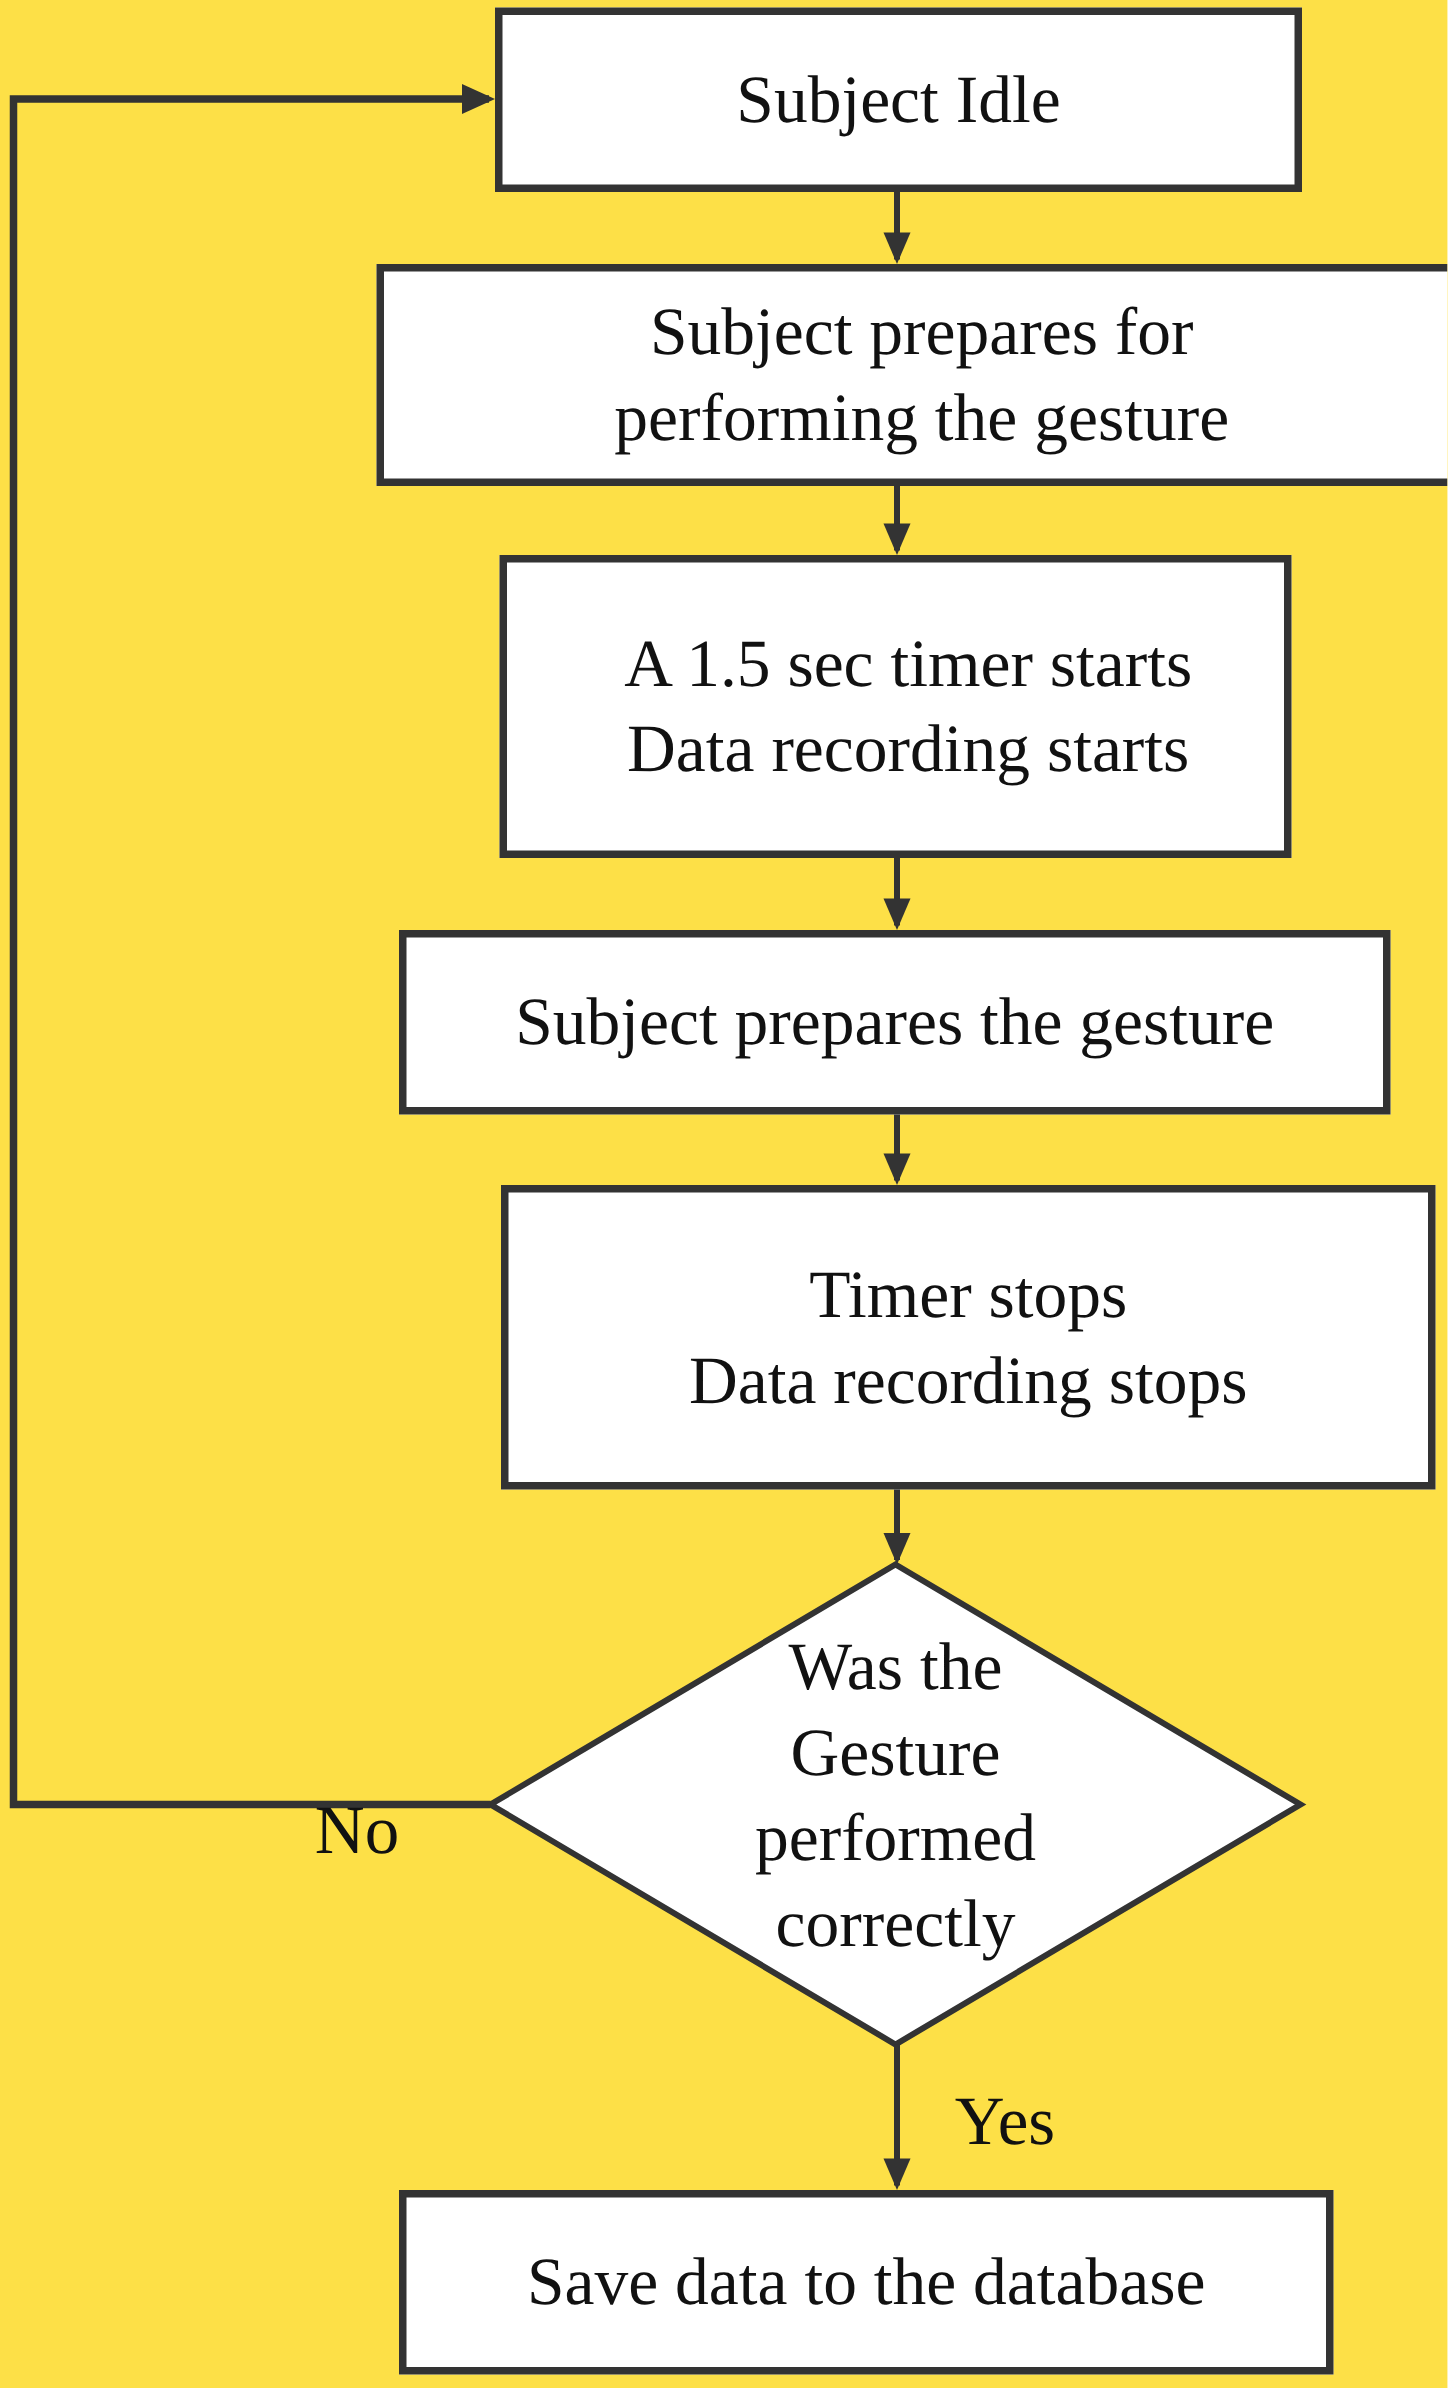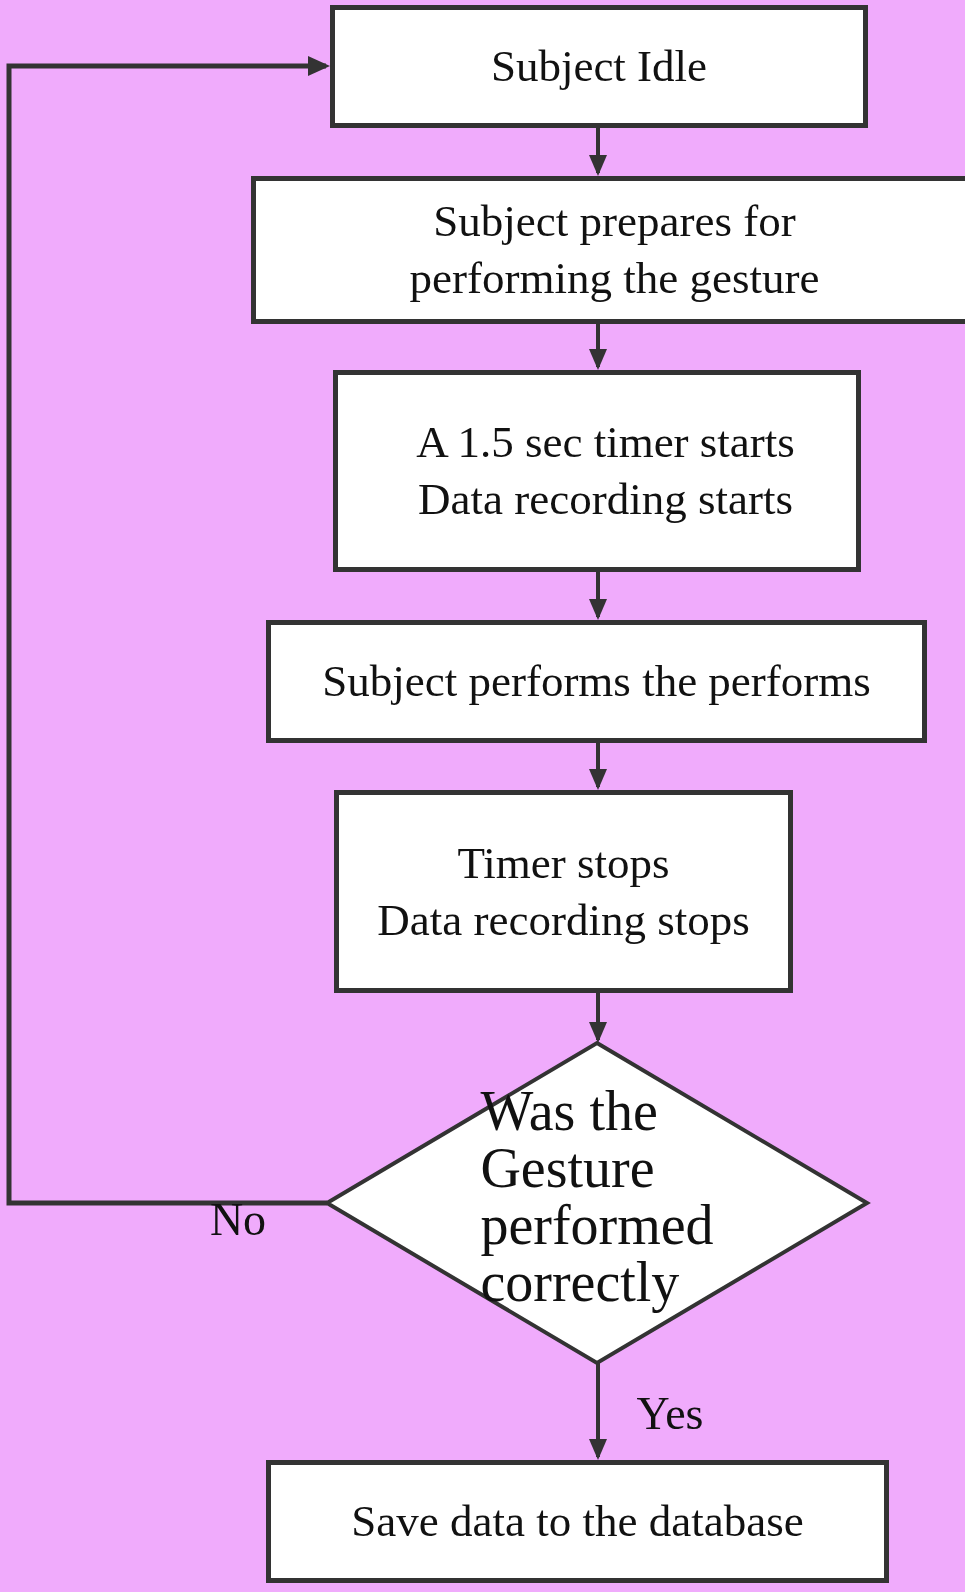--- a/index.html
+++ b/index.html
@@ -1,20 +1,20 @@
 <!DOCTYPE html>
 <html><head>
 <meta charset="utf-8">
 <style>
   html, body { margin: 0; padding: 0; background: #ffffff; }
   .stage {
     position: relative;
     width: 965px;
     height: 1592px;
-    background: #f0abfc;
+    background: #fde047;
     overflow: hidden;
     font-family: "Liberation Serif", "DejaVu Serif", serif;
     color: #111111;
   }
   svg.wires {
     position: absolute;
     left: 0; top: 0;
     width: 965px; height: 1592px;
   }
   .node {
@@ -28,38 +28,39 @@
     text-align: center;
     font-size: 45px;
     line-height: 57px;
     white-space: pre-line;
   }
   .diamond-label {
     position: absolute;
     display: flex;
     align-items: center;
     justify-content: center;
-    font-size: 56px;
+    text-align: center;
+    font-size: 45px;
     line-height: 57px;
     white-space: pre-line;
   }
   .branch-label {
     position: absolute;
     display: flex;
     align-items: center;
     justify-content: center;
     font-size: 46px;
     line-height: 48px;
   }
   
   #node-subject-idle { left: 330px; top: 5px;    width: 538px; height: 123px; }
   #node-prepare      { left: 223px; top: 176px;  width: 727px; height: 148px; margin-left: 28px; }
   #node-timer-start  { left: 333px; top: 370px;  width: 528px; height: 202px; padding-left: 17px; }
   #node-perform      { left: 266px; top: 620px;  width: 661px; height: 123px; }
-  #node-timer-stop   { left: 334px; top: 790px;  width: 459px; height: 203px; }
+  #node-timer-stop   { left: 334px; top: 790px;  width: 623px; height: 203px; }
   #node-save         { left: 266px; top: 1460px; width: 623px; height: 123px; }
   #decision-text     { left: 447px; top: 1072px; width: 300px; height: 250px; }
   #label-no          { left: 186px; top: 1196px; width: 104px; height: 48px; }
   #label-yes         { left: 618px; top: 1390px; width: 104px; height: 48px; }
 </style>
 </head>
 <body>
 
 <div class="stage">
 
@@ -90,21 +91,21 @@
   </svg>
 
   <div class="node" id="node-subject-idle">Subject Idle</div>
 
   <div class="node" id="node-prepare">Subject prepares for
 performing the gesture</div>
 
   <div class="node" id="node-timer-start">A 1.5 sec timer starts
 Data recording starts</div>
 
-  <div class="node" id="node-perform">Subject performs the performs</div>
+  <div class="node" id="node-perform">Subject prepares the gesture</div>
 
   <div class="node" id="node-timer-stop">Timer stops
 Data recording stops</div>
 
   <div class="diamond-label" id="decision-text">Was the
 Gesture
 performed
 correctly</div>
 
   <div class="branch-label" id="label-no">No</div>

